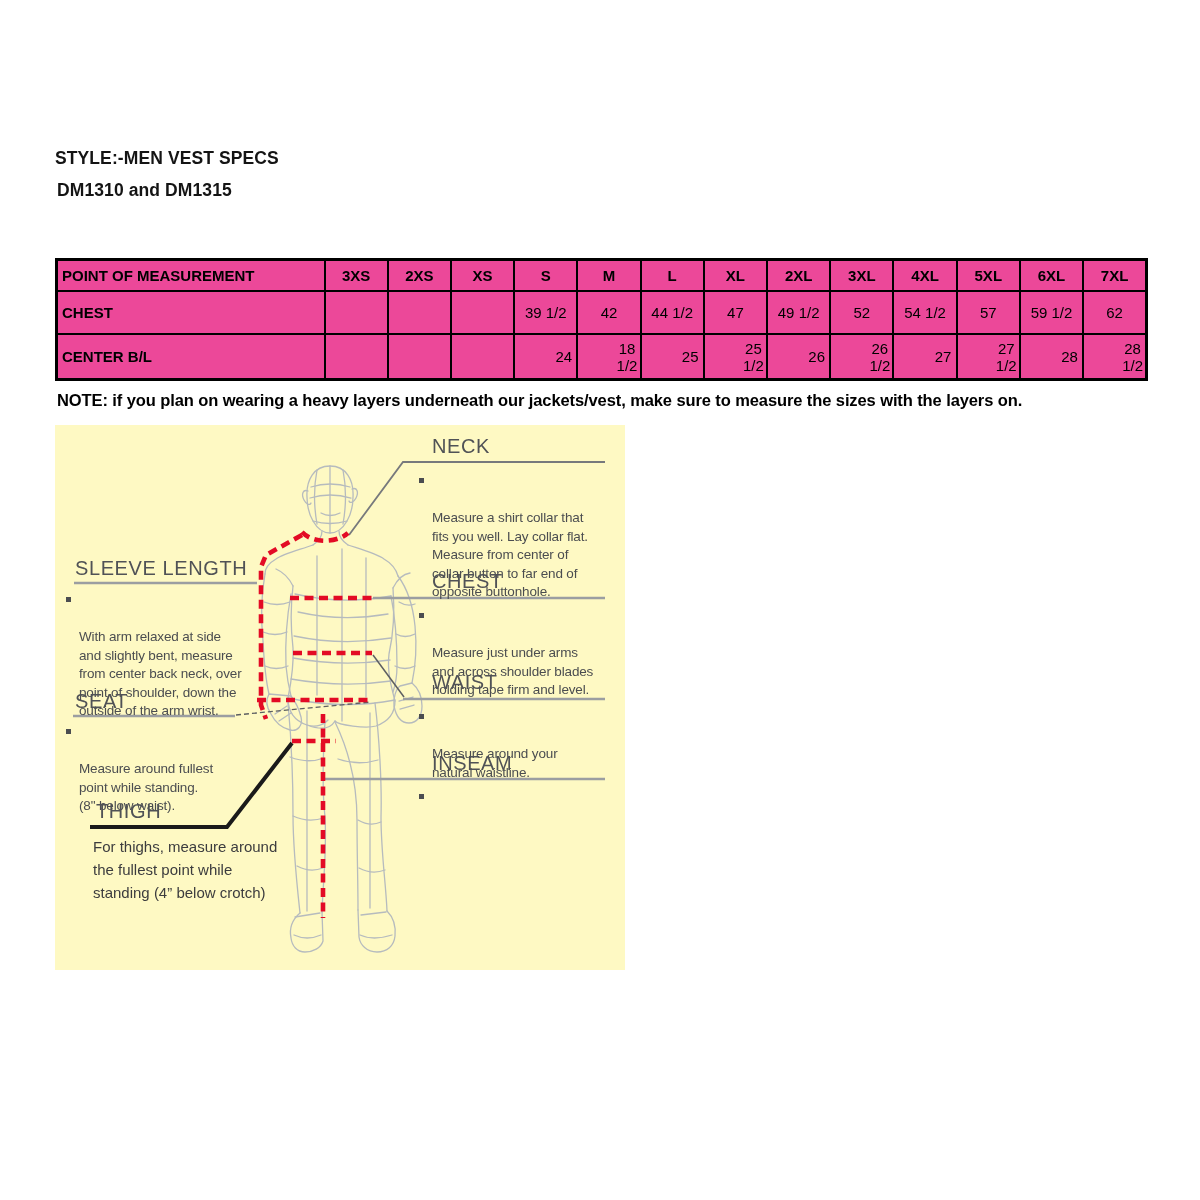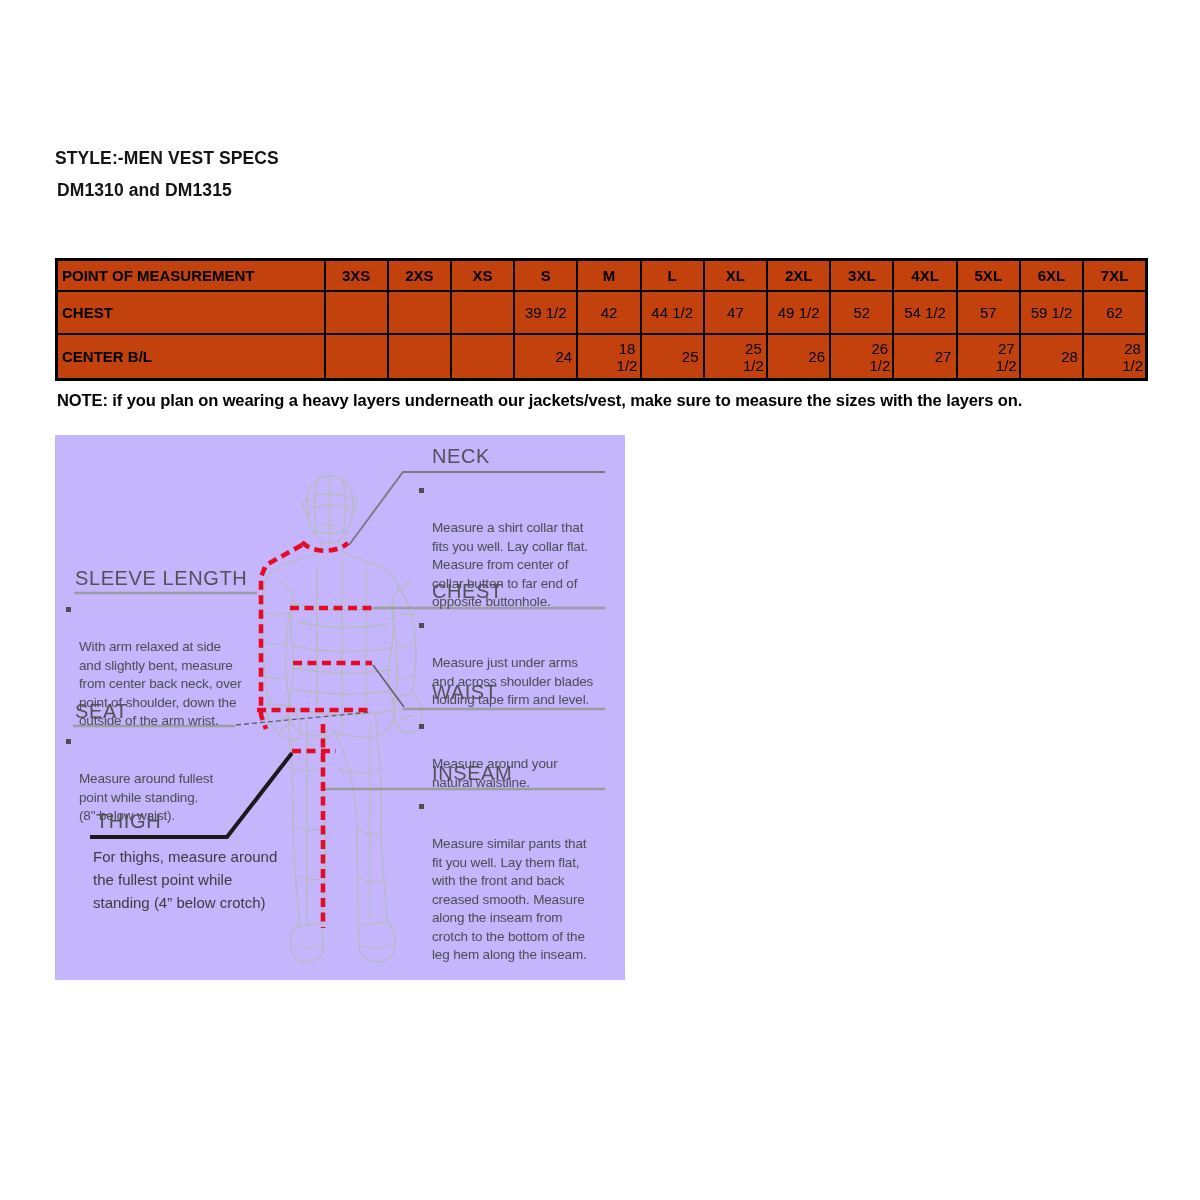--- a/index.html
+++ b/index.html
@@ -7,40 +7,40 @@
     width:1200px;height:1200px;position:relative;background:#ffffff;
     font-family:"Liberation Sans", sans-serif;color:#111;overflow:hidden;
   }
   .abs{position:absolute;}
 
   
   .doc-title{font-size:17.5px;font-weight:bold;color:#141414;letter-spacing:.1px;}
   .doc-note{font-size:16.5px;font-weight:bold;color:#000000;letter-spacing:-.1px;}
 
   
-  table.size-table{border-collapse:collapse;table-layout:fixed;width:1093px;background:#c2410c;}
+  table.size-table{border-collapse:collapse;table-layout:fixed;width:1093px;background:#ec4899;}
   table.size-table,
   table.size-table th,
   table.size-table td{border:2px solid #000;}
   table.size-table{border:3px solid #000;}
   table.size-table th{
     font-size:15px;font-weight:bold;text-align:center;height:27px;padding:1px 2px;color:#000;
   }
   table.size-table th.poml, table.size-table td.rowlabel{
     text-align:left;padding-left:4px;
   }
   table.size-table td{
     font-size:15px;text-align:center;color:#000;padding:1px 2px;
   }
   table.size-table td.rowlabel{font-weight:bold;font-size:15px;}
   tr.r-chest td{height:39px;}
   tr.r-cbl td{height:41px;padding-left:38px;}
 
   
-  .guide-panel{left:55px;top:435px;width:570px;height:545px;background:#c4b5fd;}
+  .guide-panel{left:55px;top:425px;width:570px;height:545px;background:#fef9c3;}
   .guide-panel svg{position:absolute;left:0;top:0;}
 
   .g-sec{position:absolute;}
   .g-title{
     font-size:20px;line-height:23px;color:#505256;letter-spacing:.6px;font-weight:400;
     white-space:nowrap;
   }
   .g-desc{
     position:absolute;font-size:13.5px;line-height:18.5px;color:#4b4d50;
     letter-spacing:-.15px;white-space:pre-line;width:200px;
@@ -290,23 +290,16 @@
     <div class="g-title" style="padding-left:3px;">THIGH</div>
     <div class="thigh-desc" style="left:0;top:35px;">For thighs, measure around
 the fullest point while
 standing (4” below crotch)</div>
   </div>
 
   <div class="g-sec" style="left:377px;top:327px;">
     <div class="g-title">INSEAM</div>
     <div class="g-desc" style="left:0;top:36px;">
       <span class="bullet"></span>
-      <span>Measure similar pants that
-fit you well. Lay them flat,
-with the front and back
-creased smooth. Measure
-along the inseam from
-crotch to the bottom of the
-leg hem along the inseam.</span>
     </div>
   </div>
 
 </div>
 
 </body></html>

